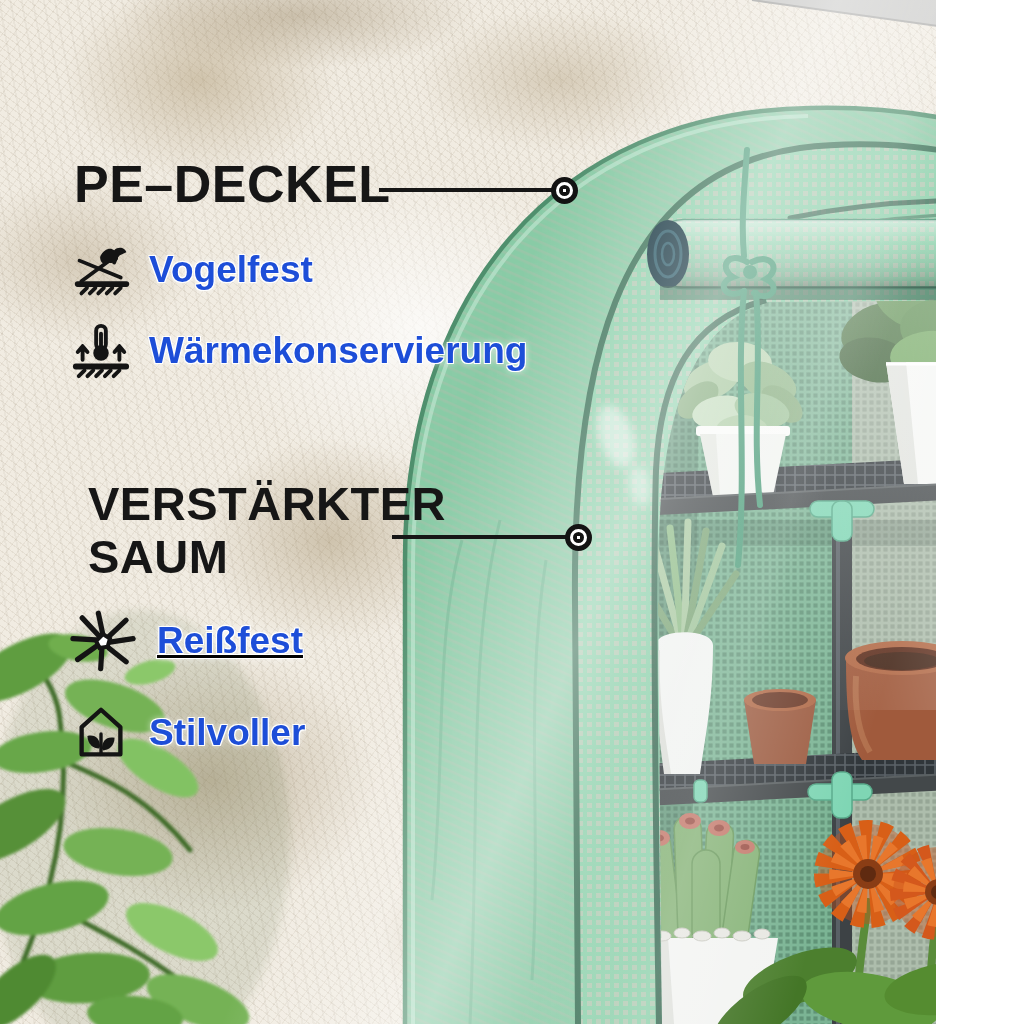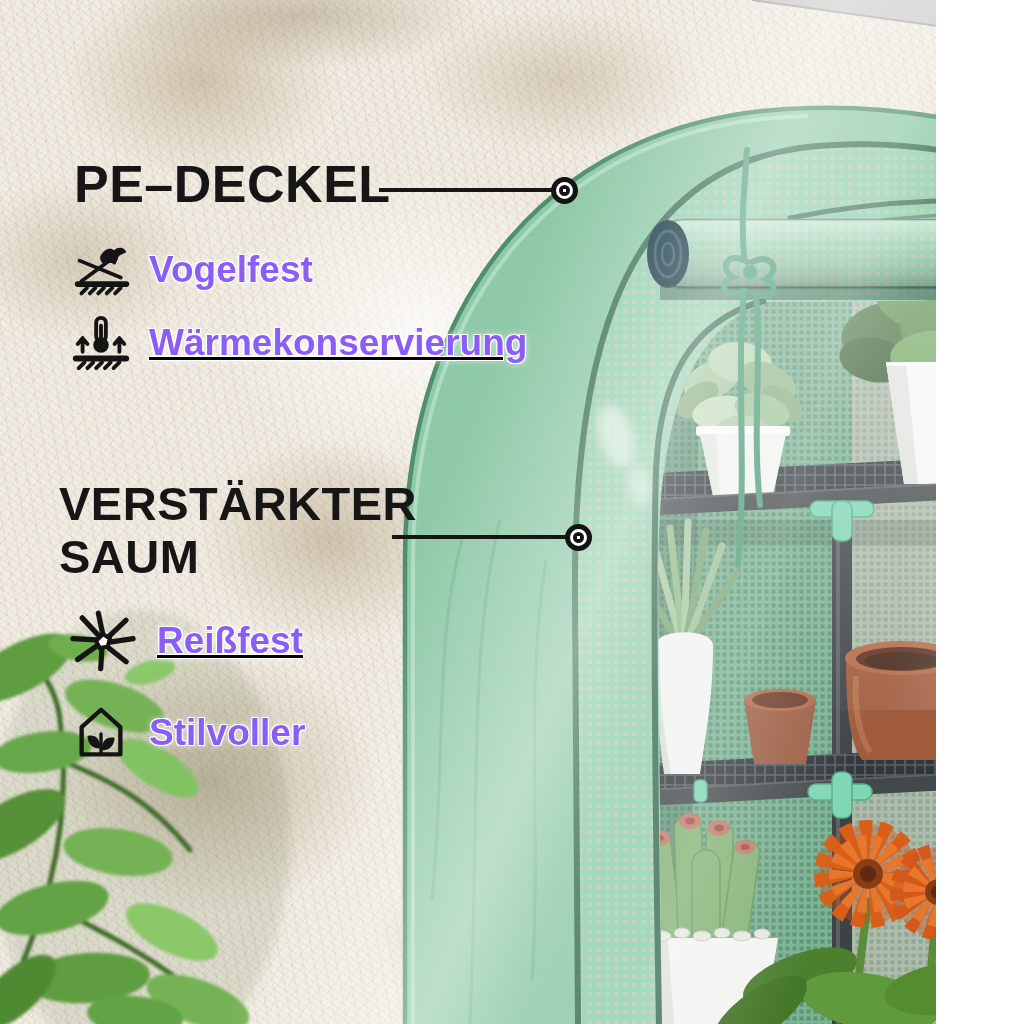--- a/index.html
+++ b/index.html
@@ -24,37 +24,37 @@
   .scene{position:absolute;left:0;top:0;}
 
   
   .light-beam{position:absolute;inset:0;pointer-events:none;background:
     linear-gradient(112deg, rgba(255,255,255,0) 47%, rgba(255,255,255,.26) 56%, rgba(255,255,255,.42) 62%, rgba(255,255,255,.14) 70%, rgba(255,255,255,0) 76%),
     linear-gradient(106deg, rgba(255,255,255,0) 66%, rgba(255,255,255,.22) 76%, rgba(255,255,255,0) 88%);}
 
   
   .headline{position:absolute;margin:0;color:#161616;font-weight:700;letter-spacing:.5px;line-height:1.1;}
   .h1{left:74px;top:156px;font-size:52px;}
-  .h2{left:59px;top:478px;font-size:47px;width:360px;line-height:1.12;}
+  .h2{left:88px;top:478px;font-size:47px;width:360px;line-height:1.12;}
   .pointer-line{position:absolute;height:4px;background:#161616;}
   .line-1{left:379px;top:188px;width:173px;}
   .line-2{left:392px;top:535px;width:175px;}
   .target{position:absolute;width:27px;height:27px;border:5px solid #131313;border-radius:50%;
     background:#fff;box-sizing:border-box;display:flex;align-items:center;justify-content:center;}
   .t-1{left:551px;top:177px;}
   .t-2{left:565px;top:524px;}
   .target span{width:11px;height:11px;border-radius:50%;
     background:radial-gradient(circle,#ffffff 0 1.9px,#131313 2px);}
   .feature{position:absolute;display:flex;align-items:center;gap:17px;}
   .f-1{left:72px;top:240px;}
-  .f-2{left:70px;top:312px;text-decoration:underline;}
+  .f-2{left:70px;top:320px;}
   .f-3{left:66px;top:604px;text-decoration:underline;}
   .f-4{left:70px;top:702px;justify-content:space-between;}
   .f-icon{display:block;line-height:0;}
-  .f-label{font-size:37px;font-weight:600;color:#8b5cf6;white-space:nowrap;
+  .f-label{font-size:37px;font-weight:600;color:#1d4ed8;white-space:nowrap;
     text-shadow:-1px -1px 0 #fff,1px -1px 0 #fff,-1px 1px 0 #fff,1px 1px 0 #fff,0 0 7px rgba(255,255,255,.9);}
 </style>
 </head>
 <body>
 
 <div class="stage">
   <div class="wall"></div>
 
   <svg class="scene" width="1024" height="1024" viewBox="0 0 1024 1024">
     <defs>

